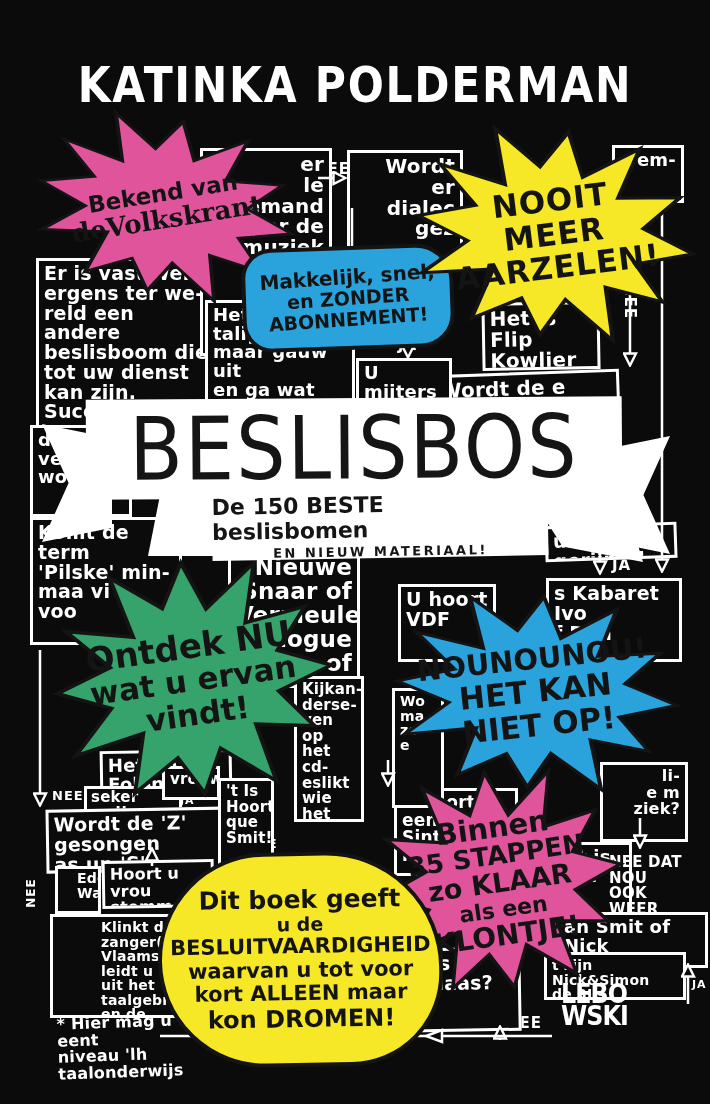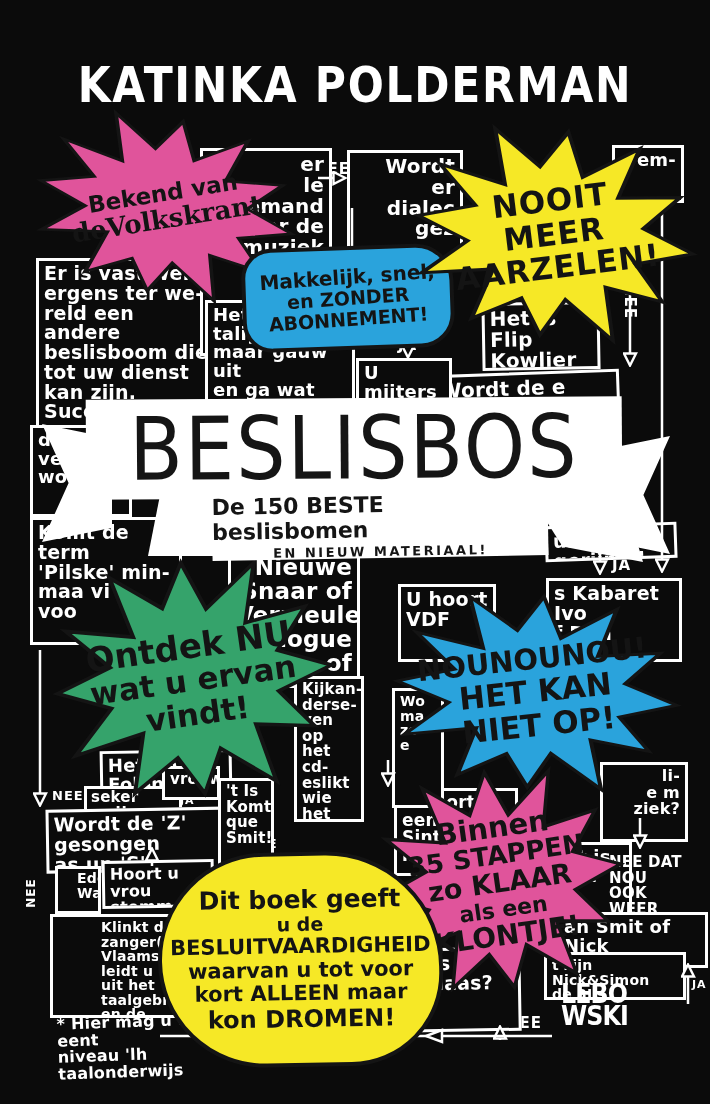--- a/index.html
+++ b/index.html
@@ -98,21 +98,21 @@
 eslikt
 wie het
 is.</div>
   <div class="fbox layer1" style="left:100px;top:750px;width:132px;height:50px;font-size:18px;transform:rotate(-1deg);">Het Ko
 Folendam!</div>
   <div class="fbox layer1" style="left:84px;top:786px;width:98px;height:26px;font-size:15px;padding:1px 4px;">seker wel!</div>
   <div class="fbox layer1" style="left:46px;top:808px;width:192px;height:64px;font-size:19px;transform:rotate(-1deg);">Wordt de 'Z' gesongen
 as un 'S'?</div>
   <div class="fbox layer1" style="left:162px;top:766px;width:58px;height:34px;font-size:15px;">vrouw?</div>
   <div class="fbox layer1" style="left:218px;top:778px;width:56px;height:108px;font-size:15px;">'t Is
-Komt
+Hoort
 que
 Smit!</div>
   <div class="fbox layer1" style="left:394px;top:788px;width:124px;height:88px;font-size:17px;">U hoort een
 Sinterklaas-
 maar</div>
   <div class="fbox layer1" style="left:55px;top:866px;width:46px;height:48px;font-size:14px;padding:2px 19px;">Eddy
 Wally!</div>
   <div class="fbox layer1" style="left:102px;top:860px;width:112px;height:48px;font-size:16px;transform:rotate(-1deg);">Hoort u vrou
 stemmen?</div>
   <div class="fbox layer1" style="left:50px;top:914px;width:172px;height:104px;font-size:14px;padding-left:48px;">Klinkt de zanger(es)

